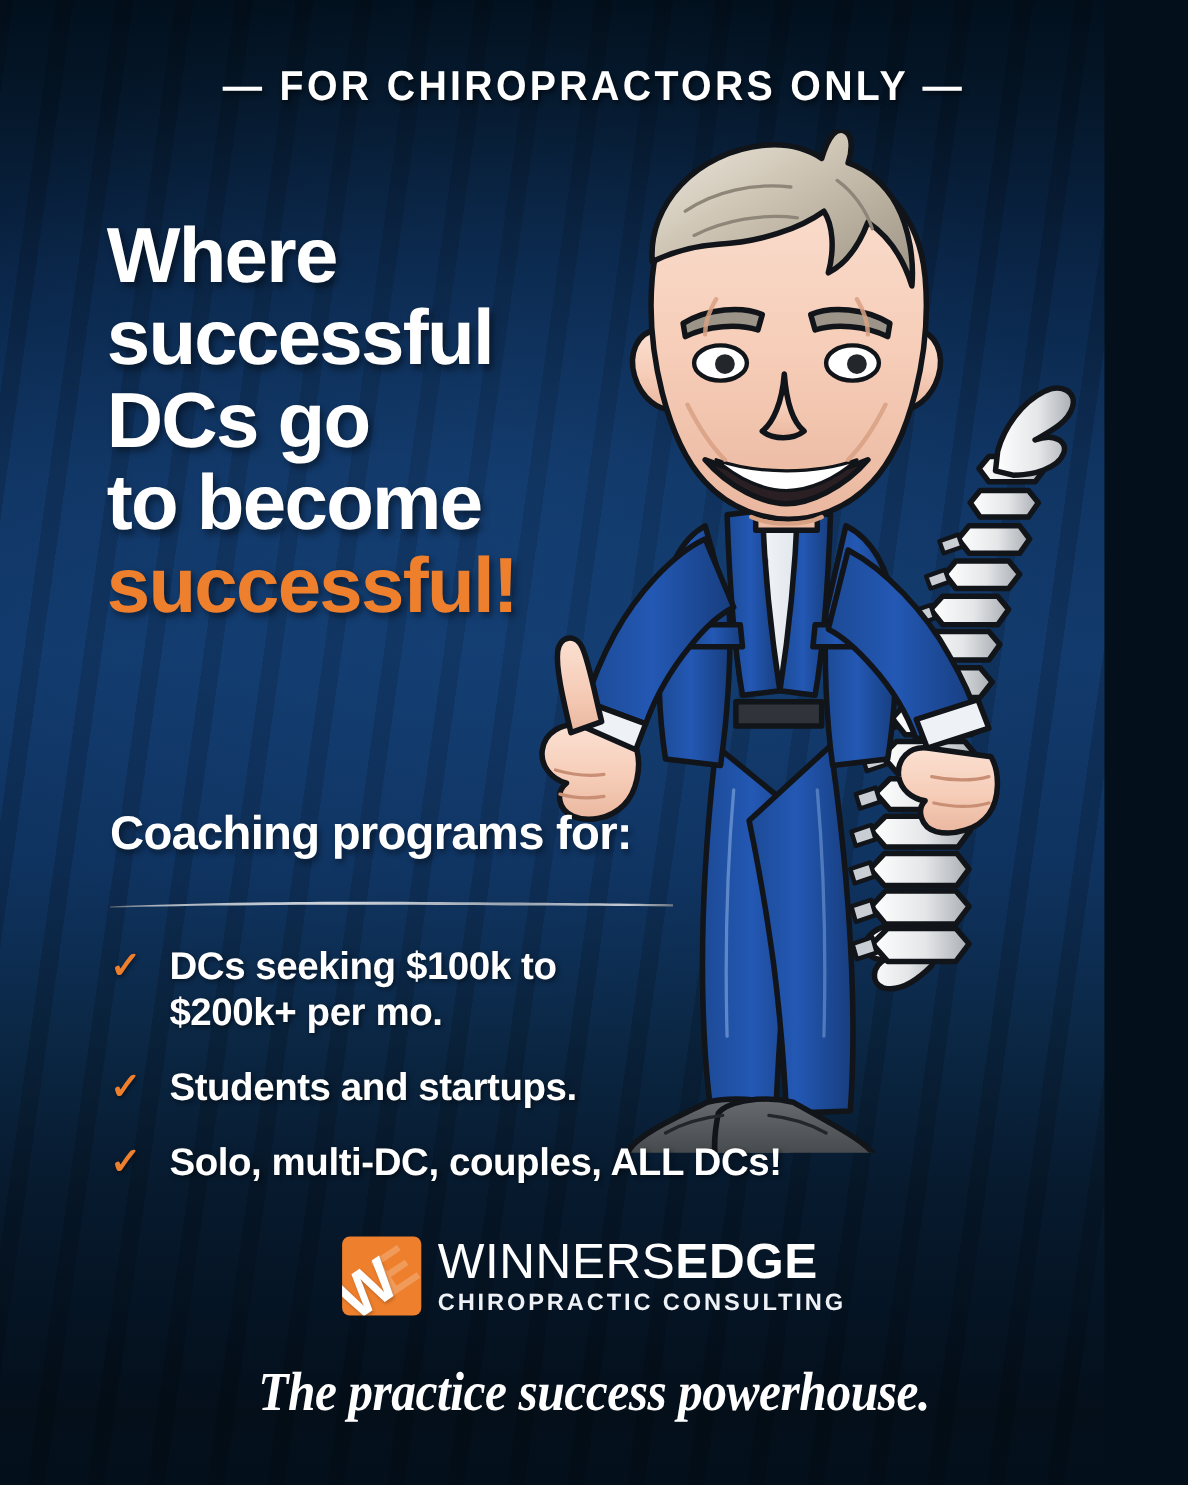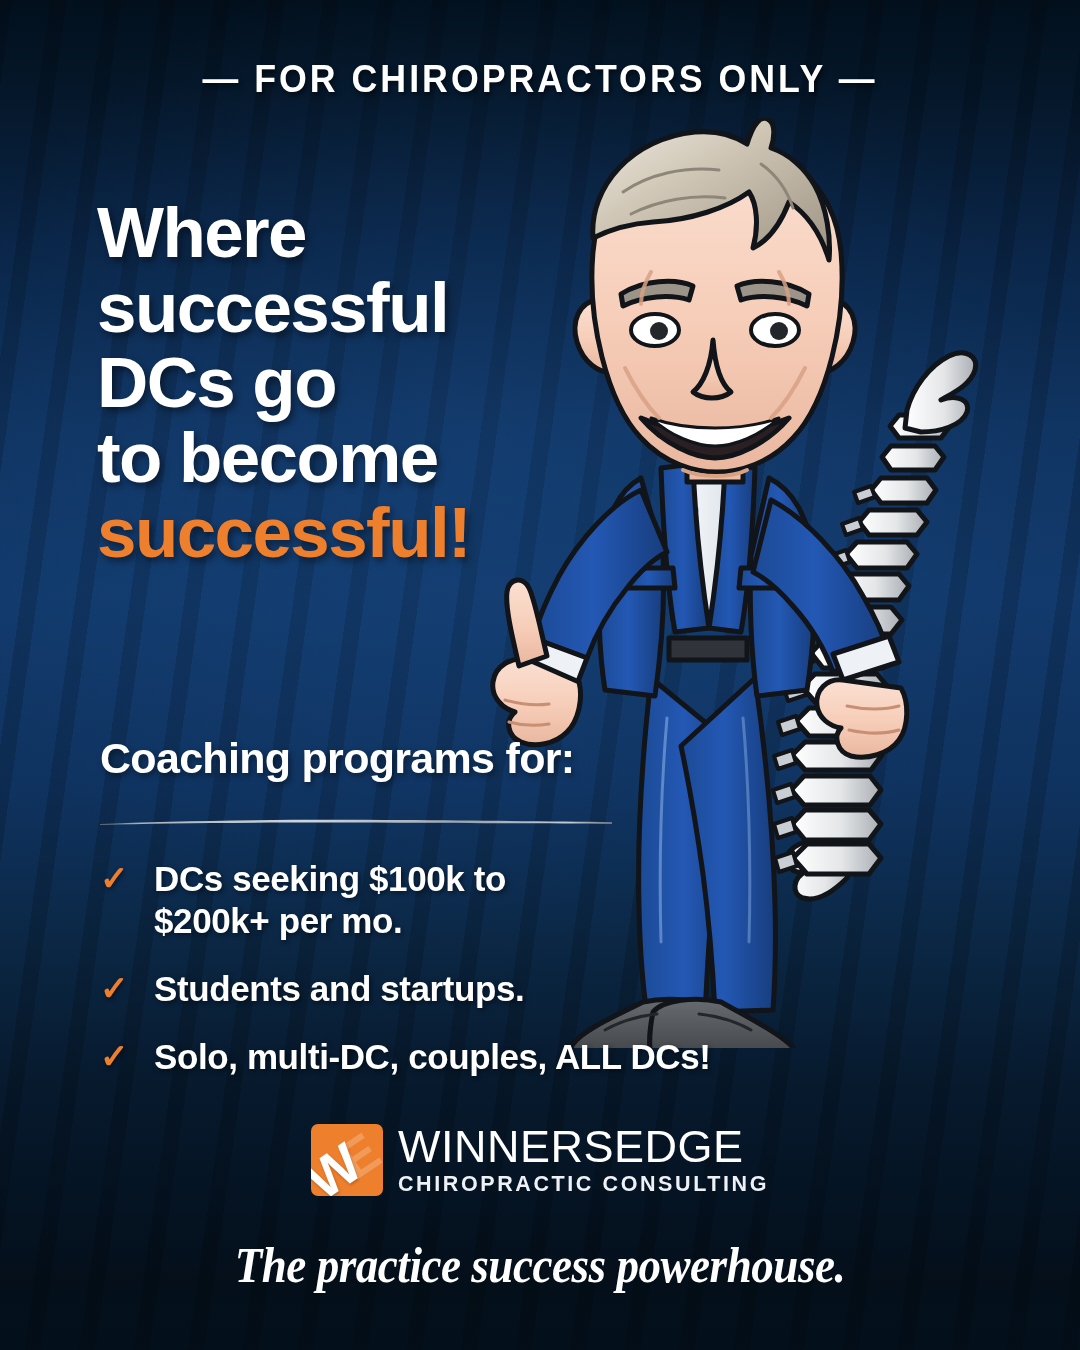--- a/index.html
+++ b/index.html
@@ -6,21 +6,21 @@
 
   html, body {
     width:1080px; height:1350px;
     background:#03101c;
     font-family:"Liberation Sans", sans-serif;
     overflow:hidden;
   }
 
   #ad {
     position:relative;
-    width:1080px; height:1350px;
+    width:1004px; height:1350px;
     overflow:hidden;
     background:
       linear-gradient(180deg,
         #02101d 0%,
         #05172a 7%,
         #0a2547 18%,
         #103563 32%,
         #123a6c 44%,
         #0f3360 58%,
         #0b2744 70%,
@@ -152,21 +152,21 @@
     font-family:"Liberation Sans",sans-serif;
     letter-spacing:-5px;
     text-shadow:0 2px 3px rgba(0,0,0,0.22);
   }
   .logo-type { display:flex; flex-direction:column; line-height:1; }
   .logo-top {
     font-size:45px; letter-spacing:0.5px; white-space:nowrap;
     color:#fff;
   }
   .logo-top .thin { font-weight:300; }
-  .logo-top .bold { font-weight:normal; }
+  .logo-top .bold { font-weight:bold; }
   .logo-sub {
     margin-top:5px;
     font-size:21.5px; font-weight:700;
     letter-spacing:2.6px;
     color:#eef2f6;
     white-space:nowrap;
   }
 
   
   .tagline {

